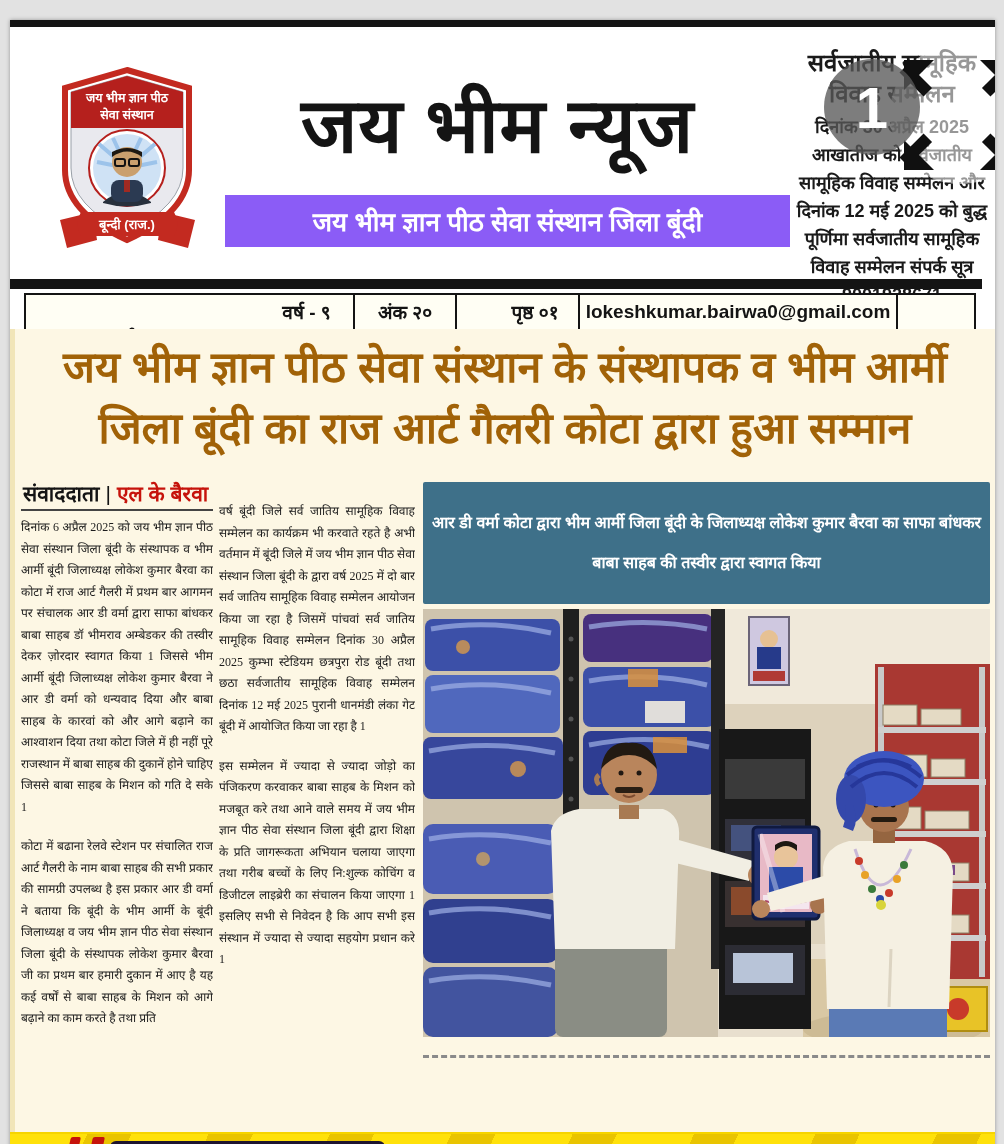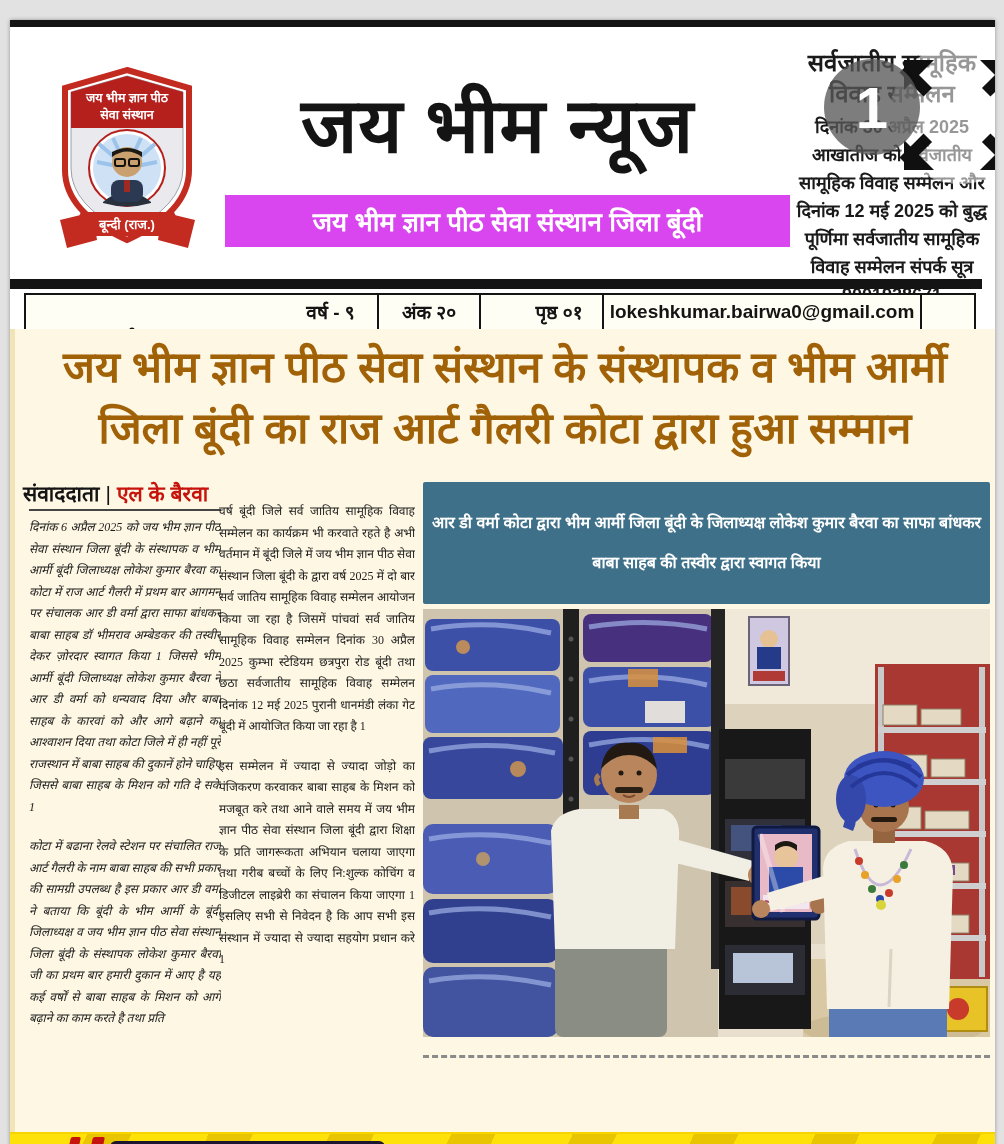--- a/index.html
+++ b/index.html
@@ -22,21 +22,21 @@
   .masthead{position:absolute;left:0;top:0;width:100%;height:252px;background:#fff;}
   .logo{position:absolute;left:45px;top:35px;width:145px;height:200px;}
   .paper-title{
     position:absolute;left:200px;top:28px;width:575px;height:135px;
     display:flex;align-items:center;justify-content:center;
     font-size:76px;font-weight:800;color:#141414;letter-spacing:1px;
     font-family:"Liberation Sans", sans-serif;
   }
   .subtitle-bar{
     position:absolute;left:215px;top:168px;width:565px;height:52px;
-    background:#d946ef;color:#fff;
+    background:#8b5cf6;color:#fff;
     display:flex;align-items:center;justify-content:center;
     font-size:26px;font-weight:600;
   }
   
   .notice{
     position:absolute;left:782px;top:20px;width:200px;height:225px;
     text-align:center;color:#1a1a1a;
   }
   .notice-title{font-size:24px;font-weight:800;line-height:31px;}
   .notice-body{font-size:18px;font-weight:600;line-height:28px;margin-top:4px;}
@@ -51,21 +51,21 @@
   .thick-rule{position:absolute;left:0;top:252px;width:972px;height:10px;background:#141414;}
   .info-bar{
     position:absolute;left:14px;top:266px;width:948px;height:34px;
     background:#fffef4;border:2px solid #141414;
     display:flex;align-items:stretch;
     font-size:19px;font-weight:700;color:#141414;
   }
   .info-cell{display:flex;align-items:center;justify-content:center;border-right:2px solid #141414;}
   .info-cell:last-child{border-right:none;}
   .c-date{flex:0 0 232px;margin-top:43px;}
-  .c-year{flex:0 0 93px;margin-left:24px;}
+  .c-year{flex:0 0 93px;}
   .c-issue{flex:0 0 100px;}
   .c-page{flex:0 0 86px;margin-left:35px;}
   .c-email{flex:0 0 316px;font-weight:600;}
   .c-blank{flex:1 1 auto;}
   
   .content{
     position:absolute;left:0;top:302px;width:985px;height:822px;
     background:#fdf7e4;
     border-left:5px solid #f1e5b8;
   }
@@ -76,21 +76,21 @@
   }
   .byline{position:absolute;left:8px;top:150px;font-size:21px;font-weight:800;color:#141414;}
   .byline .sep{margin:0 6px;color:#141414;font-weight:400;}
   .byline .author{color:#c6130b;}
   .col{
     position:absolute;top:180px;height:618px;overflow:hidden;
     font-family:"Liberation Serif", serif;
     font-size:12px;line-height:21.5px;text-align:justify;color:#1c1c1c;
   }
   .col p{margin:0 0 18px 0;}
-  .col1{left:14px;width:192px;border-top:2px solid #444;padding-top:6px;font-style:italic;}
+  .col1{left:6px;width:192px;border-top:2px solid #444;padding-top:6px;}
   .col2{left:204px;width:196px;top:172px;height:626px;}
   .caption-box{
     position:absolute;left:408px;top:153px;width:567px;height:122px;
     background:#3e7089;color:#fff;
     display:flex;align-items:center;justify-content:center;text-align:center;
     font-size:16px;line-height:40px;font-weight:800;
     border-radius:2px;
   }
   .photo{
     position:absolute;left:408px;top:280px;width:567px;height:428px;

